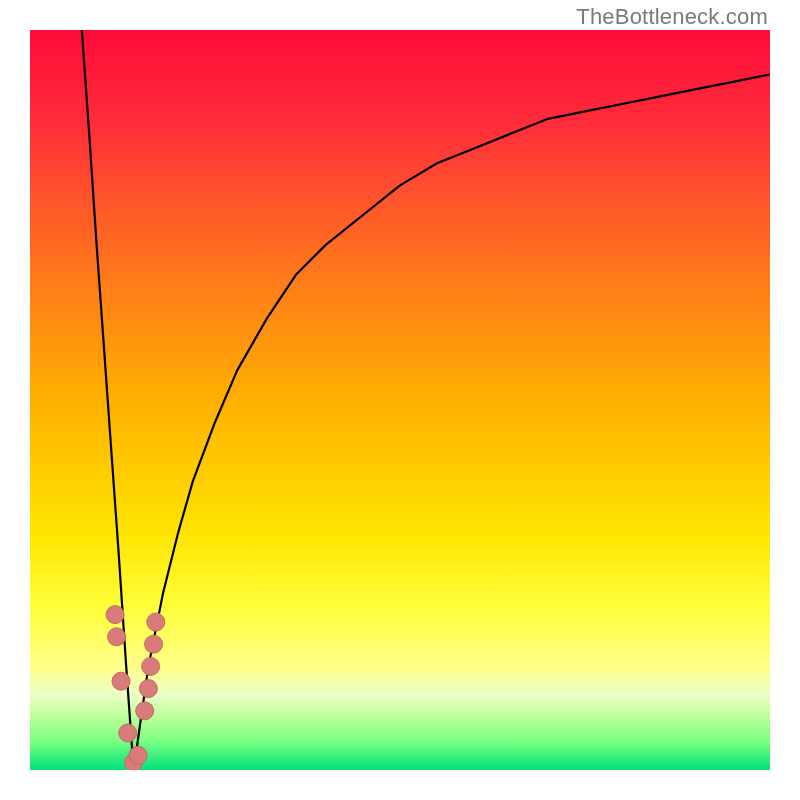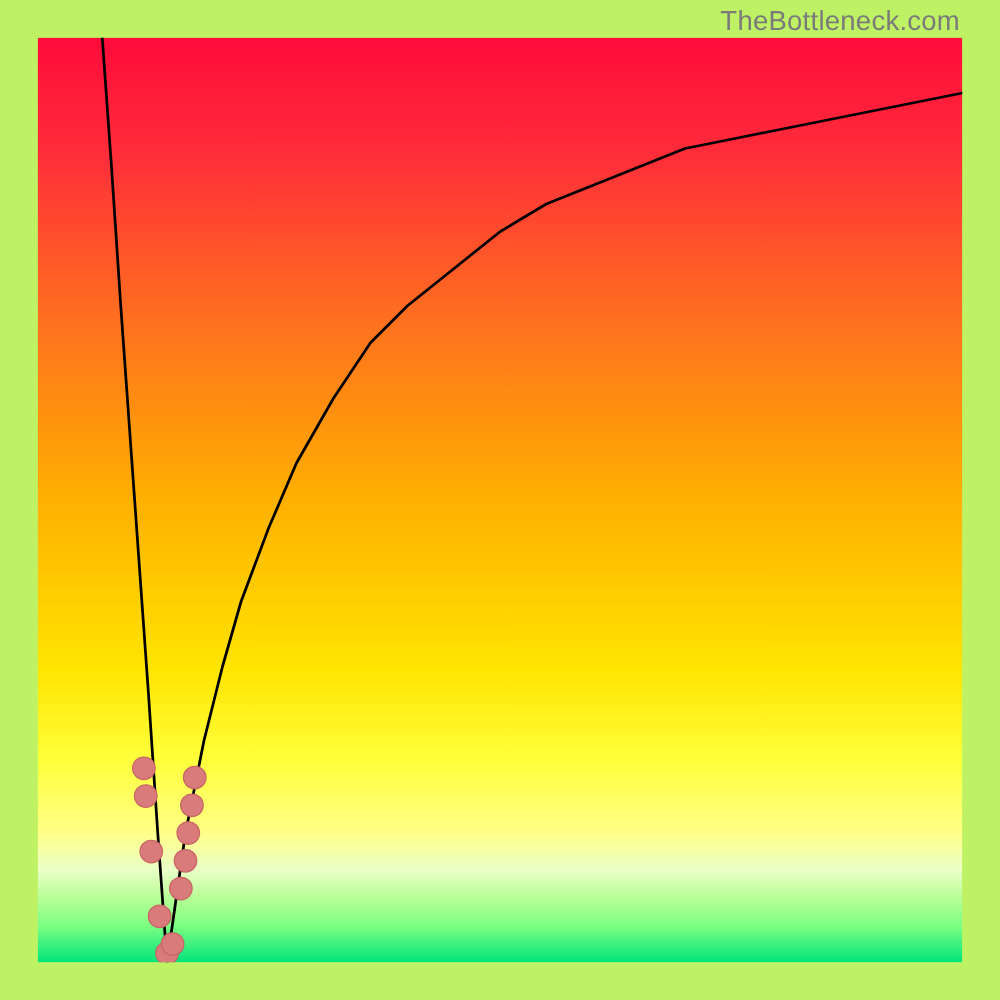--- a/index.html
+++ b/index.html
@@ -10,21 +10,21 @@
     overflow: hidden;
     background: #000;
     font-family: Arial, Helvetica, sans-serif;
   }
   .plot-frame {
     position: absolute;
     left: 0;
     top: 0;
     width: 800px;
     height: 800px;
-    background: #bef264;
+    background: #ffffff;
   }
   .plot-area {
     position: absolute;
     left: 30px;
     top: 30px;
     width: 740px;
     height: 740px;
     overflow: hidden;
   }
   .watermark {

